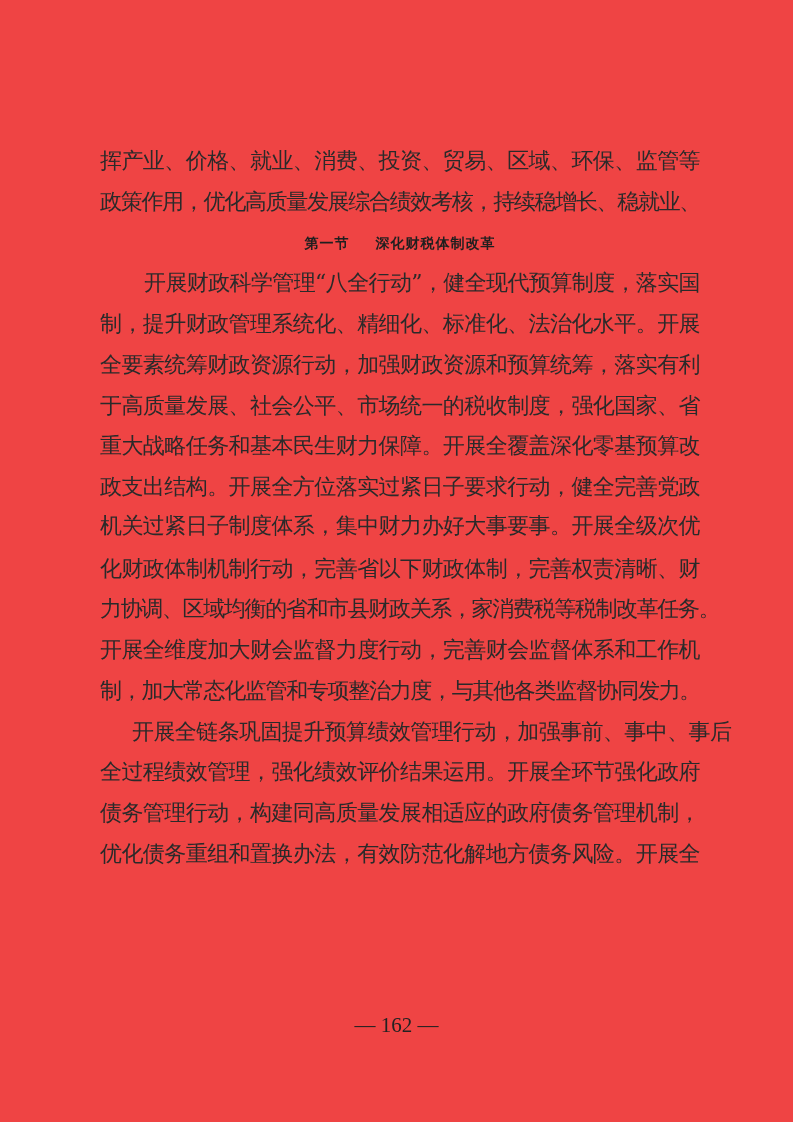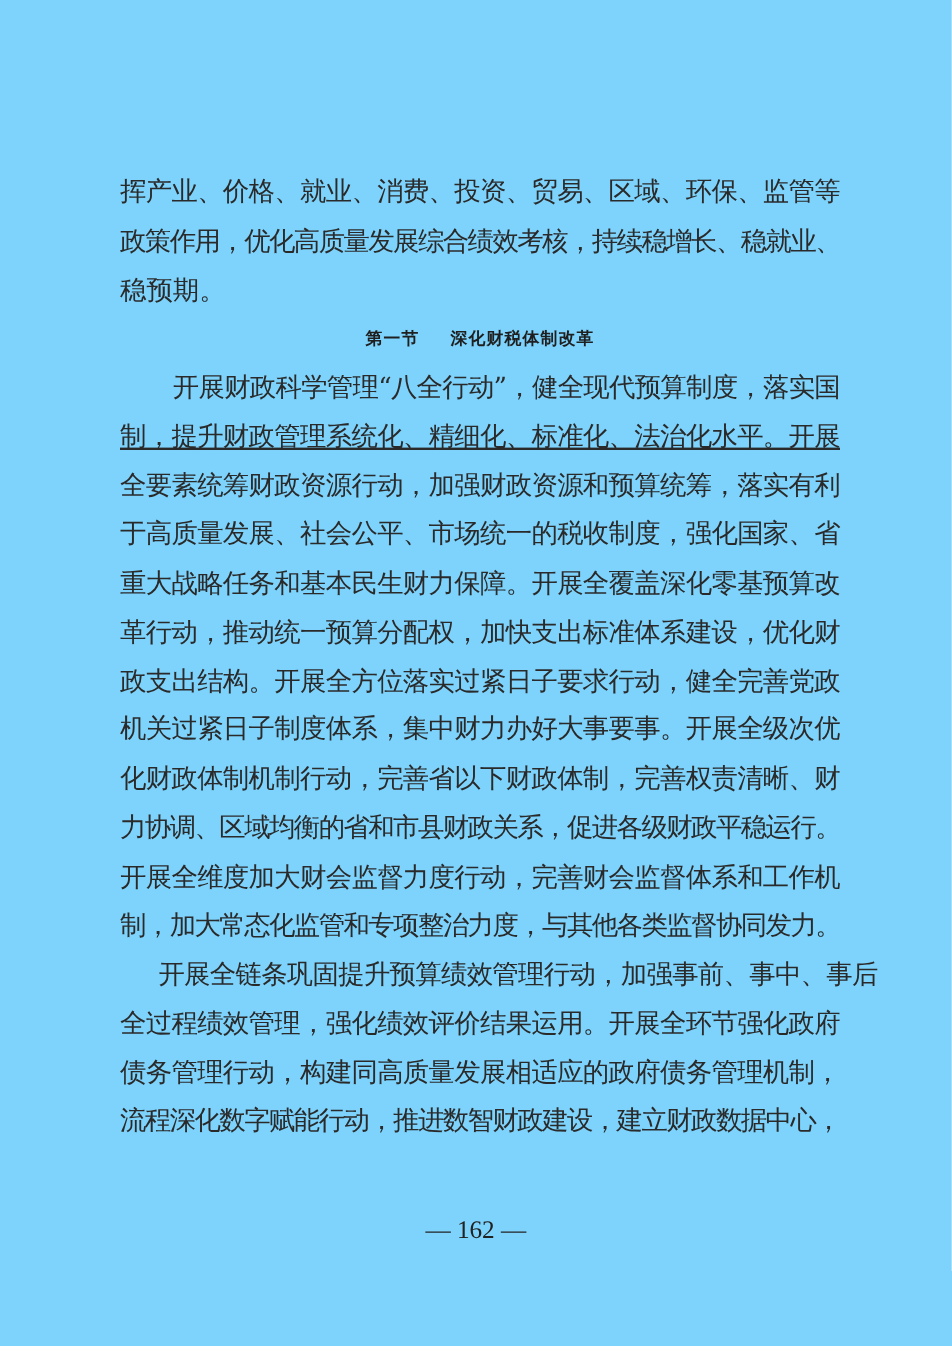--- a/index.html
+++ b/index.html
@@ -1,19 +1,19 @@
 <!DOCTYPE html>
 <html><head>
   <meta charset="utf-8">
   <style>
     html, body { margin: 0; padding: 0; background: #ffffff; }
     body { width: 793px; height: 1122px; position: relative; overflow: hidden; }
     .page {
       position: absolute; left: 0; top: 0; width: 793px; height: 1122px;
-      background: #7dd3fc;
+      background: #ef4444;
     }
     .body-text {
       position: absolute;
       left: 100px;
       top: 141px;
       width: 600px;
       font-family: "DejaVu Serif", "Liberation Serif", serif;
       font-size: 22px;
       line-height: 40.75px;
       color: #2a2a2a;
@@ -49,36 +49,34 @@
       color: #222;
     }
   </style>
 </head>
 <body>
 
 <div class="page">
   <div class="body-text">
     <span class="line" style="letter-spacing: -0.592593px;">挥产业、价格、就业、消费、投资、贸易、区域、环保、监管等</span>
     <span class="line" style="letter-spacing: -1.35714px;">政策作用，优化高质量发展综合绩效考核，持续稳增长、稳就业、</span>
-    <span class="line last">稳预期。</span>
 
     <span class="heading"><span>第一节</span><span class="gap"></span><span>深化财税体制改革</span></span>
 
     <span class="line indent" style="letter-spacing: -0.634615px;">开展财政科学管理“八全行动”，健全现代预算制度，落实国</span>
-    <span class="line" style="letter-spacing: -0.592593px; text-decoration: underline;">制，提升财政管理系统化、精细化、标准化、法治化水平。开展</span>
+    <span class="line" style="letter-spacing: -0.592593px;">制，提升财政管理系统化、精细化、标准化、法治化水平。开展</span>
     <span class="line" style="letter-spacing: -0.592593px;">全要素统筹财政资源行动，加强财政资源和预算统筹，落实有利</span>
     <span class="line" style="letter-spacing: -0.592593px;">于高质量发展、社会公平、市场统一的税收制度，强化国家、省</span>
     <span class="line" style="letter-spacing: -0.592593px;">重大战略任务和基本民生财力保障。开展全覆盖深化零基预算改</span>
-    <span class="line" style="letter-spacing: -0.592593px;">革行动，推动统一预算分配权，加快支出标准体系建设，优化财</span>
     <span class="line" style="letter-spacing: -0.592593px;">政支出结构。开展全方位落实过紧日子要求行动，健全完善党政</span>
     <span class="line" style="letter-spacing: -0.592593px; font-family: Liberation Mono, monospace;">机关过紧日子制度体系，集中财力办好大事要事。开展全级次优</span>
     <span class="line" style="letter-spacing: -0.592593px;">化财政体制机制行动，完善省以下财政体制，完善权责清晰、财</span>
-    <span class="line" style="letter-spacing: -1.35714px;">力协调、区域均衡的省和市县财政关系，促进各级财政平稳运行。</span>
+    <span class="line" style="letter-spacing: -1.35714px;">力协调、区域均衡的省和市县财政关系，家消费税等税制改革任务。</span>
     <span class="line" style="letter-spacing: -0.592593px;">开展全维度加大财会监督力度行动，完善财会监督体系和工作机</span>
     <span class="line" style="letter-spacing: -1.35714px;">制，加大常态化监管和专项整治力度，与其他各类监督协同发力。</span>
     <span class="line" style="letter-spacing: -0.592593px; margin-left: 32px;">开展全链条巩固提升预算绩效管理行动，加强事前、事中、事后</span>
     <span class="line" style="letter-spacing: -0.592593px;">全过程绩效管理，强化绩效评价结果运用。开展全环节强化政府</span>
     <span class="line" style="letter-spacing: -0.592593px;">债务管理行动，构建同高质量发展相适应的政府债务管理机制，</span>
-    <span class="line" style="letter-spacing: -1.35714px;">流程深化数字赋能行动，推进数智财政建设，建立财政数据中心，</span>
+    <span class="line" style="letter-spacing: -0.592593px;">优化债务重组和置换办法，有效防范化解地方债务风险。开展全</span>
   </div>
 
   <div class="page-number">— 162 —</div>
 </div>
 
 </body></html>

